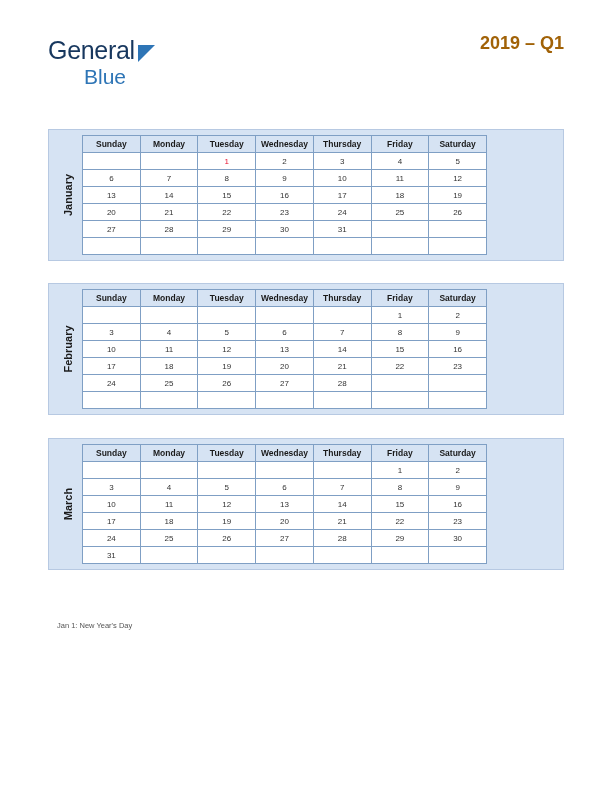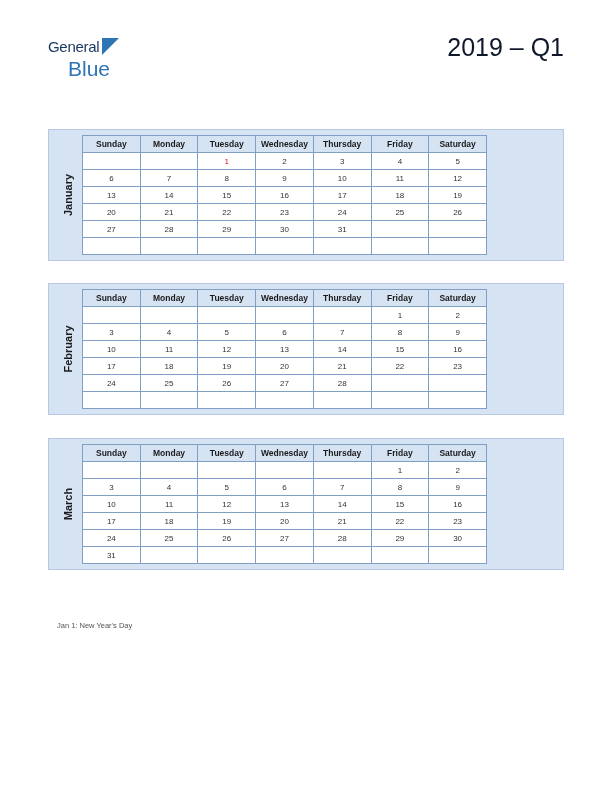--- a/index.html
+++ b/index.html
@@ -29,54 +29,54 @@
     right: 48px;
     height: 80px;
   }
   .logo {
     position: absolute;
     left: 0;
     top: 4px;
     line-height: 1;
   }
   .logo-row1 {
-    font-size: 15px;
+    font-size: 25px;
     color: #1f3864;
     letter-spacing: -0.3px;
     font-family: "Liberation Sans", sans-serif;
   }
   .logo-row1 .gen {
     color: #17375e;
   }
   .logo-tri {
     display: inline-block;
     width: 0;
     height: 0;
     border-left: 17px solid #2e75b6;
     border-bottom: 17px solid transparent;
     vertical-align: -3px;
     margin-left: 3px;
   }
   .logo-row2 {
     font-size: 21px;
     color: #2e75b6;
     margin-top: 3px;
-    margin-left: 20px;
+    margin-left: 36px;
     font-family: "Liberation Sans", sans-serif;
   }
   .title-block {
     position: absolute;
     right: 0;
     top: 0;
     text-align: right;
   }
   .title-main {
-    font-size: 25px;
-    color: #0f172a;
-    font-weight: normal;
+    font-size: 18px;
+    color: #a16207;
+    font-weight: bold;
     line-height: 1.1;
   }
   .title-sub {
     font-size: 21px;
     color: #1a1a1a;
     margin-top: 12px;
     line-height: 1.1;
   }
 
   

